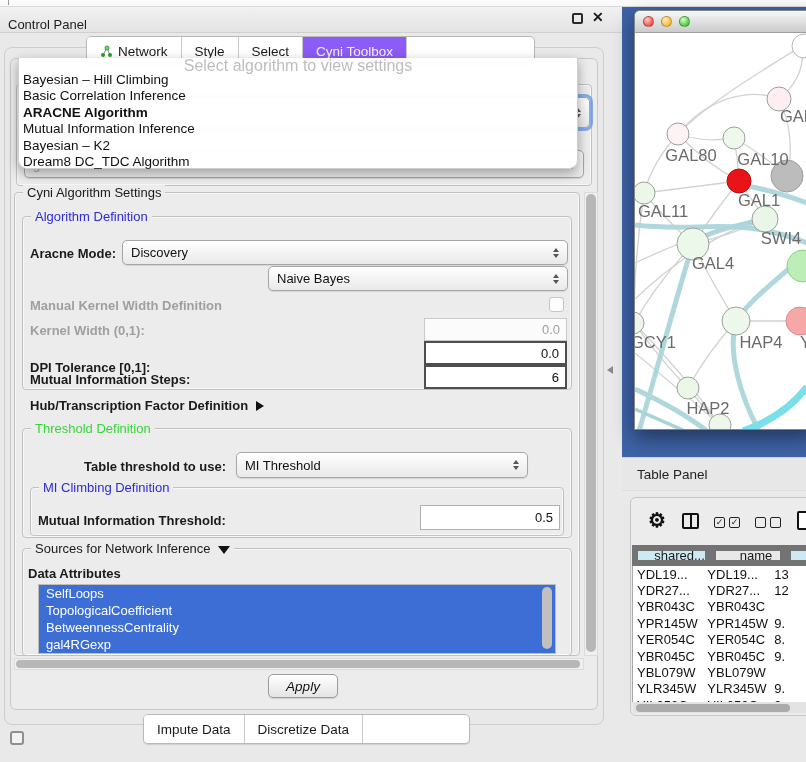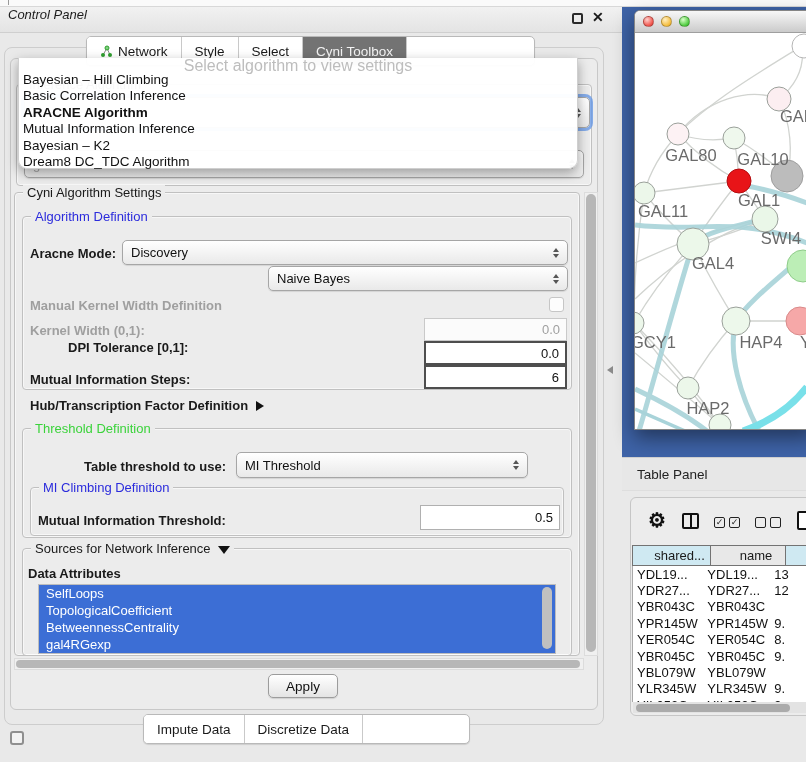--- a/index.html
+++ b/index.html
@@ -6,34 +6,34 @@
   html,body{width:806px;height:762px;}
   body{font-family:"Liberation Sans",sans-serif;background:#e9e9e9;overflow:hidden;}
   #root{position:relative;width:806px;height:762px;background:#e9e9e9;overflow:hidden;}
   .abs{position:absolute;}
 
   
   .top-strip{left:0;top:0;width:806px;height:7px;background:#fafafa;border-bottom:1px solid #d8d8d8;}
   .top-tick{left:8px;top:0;width:1px;height:5px;background:#9a9a9a;}
 
   
-  .cp-titlebar{left:0;top:7px;width:622px;height:26px;background:linear-gradient(#f1f1f1,#e4e4e4);border-bottom:1px solid #cfcfcf;display:flex;align-items:flex-start;font-style:italic;}
+  .cp-titlebar{left:0;top:7px;width:622px;height:26px;background:linear-gradient(#f1f1f1,#e4e4e4);border-bottom:1px solid #cfcfcf;display:flex;align-items:flex-end;}
   .cp-title{font-size:13px;color:#1c1c1c;padding-left:8px;}
   .float-icon{left:572px;top:13px;width:11px;height:11px;border:2px solid #2a2a2a;border-radius:2px;background:transparent;}
   .close-icon{left:592px;top:9px;font-size:14px;font-weight:bold;color:#1a1a1a;}
 
   
   .outer-wrap{left:4px;top:47px;width:600px;height:678px;border:1px solid #cdcdcd;border-radius:8px;background:#e9e9e9;}
   .content-panel{left:10px;top:58px;width:588px;height:652px;background:#ececec;border:1px solid #c8c8c8;border-radius:6px;}
 
   
   .tabbar{display:flex;height:30px;border:1px solid #b9b9b9;border-radius:5px;overflow:hidden;background:#fff;box-shadow:0 1px 1px rgba(0,0,0,.12);}
   .tab{display:flex;align-items:center;gap:5px;padding:0 13px;font-size:13.5px;color:#1a1a1a;background:#fff;border-right:1px solid #c9c9c9;white-space:nowrap;}
   .tab:last-child{border-right:none;margin-top:45px;}
-  .tab.sel{background:#737373;color:#f4f4f4;}
+  .tab.sel{background:#8b5cf6;color:#f4f4f4;}
 
   
   .groupbox{position:absolute;border:1px solid #c0c0c0;border-radius:4px;box-shadow:inset 0 0 0 1px rgba(255,255,255,.6);}
   .gtitle{position:absolute;top:-8px;left:8px;background:#ececec;padding:0 4px;font-size:13px;color:#1a1a1a;white-space:nowrap;}
   .t-blue{color:#2b2bdc;}
   .t-green{color:#3bd33b;}
 
   .lbl{position:absolute;font-size:13px;font-weight:bold;color:#1a1a1a;white-space:nowrap;}
   .lbl.dis{color:#9f9f9f;}
 
@@ -63,21 +63,21 @@
   .sc-track{position:absolute;background:#f0f0f0;border:1px solid #dcdcdc;}
   .sc-thumb{position:absolute;background:#b7b7b7;border-radius:5px;}
 
   
   .dd-overlay{left:18px;top:58px;width:560px;height:111px;background:rgba(255,255,255,.97);border:1px solid #cfcfcf;border-top:none;border-radius:0 0 9px 9px;box-shadow:0 4px 12px rgba(0,0,0,.35);z-index:40;}
   .dd-placeholder{height:12px;line-height:12px;margin-top:2px;text-align:center;font-size:16px;color:#bdbdbd;}
   .dd-item{height:16.4px;line-height:16.4px;padding-left:4px;font-size:13.5px;color:#111;white-space:nowrap;}
   .dd-item.hl{font-weight:bold;}
 
   
-  .apply-btn{left:268px;top:674px;width:70px;height:24px;background:linear-gradient(#ffffff,#e4e4e4);border:1px solid #9c9c9c;border-radius:5px;font-size:13.5px;color:#111;display:flex;align-items:center;justify-content:center;box-shadow:0 1px 1px rgba(0,0,0,.12);}
+  .apply-btn{left:268px;top:674px;width:70px;height:24px;background:linear-gradient(#ffffff,#e4e4e4);border:1px solid #9c9c9c;border-radius:5px;font-size:13.5px;color:#111;display:flex;align-items:center;justify-content:center;box-shadow:0 1px 1px rgba(0,0,0,.12);font-style:italic;}
 
   
   .corner-icon{left:10px;top:731px;width:14px;height:14px;border:2px solid #8f8f8f;border-radius:3px;background:#f2f2f2;}
 
   
   .divider-handle{left:607px;top:366px;width:0;height:0;border-top:4px solid transparent;border-bottom:4px solid transparent;border-right:6px solid #8a8a8a;}
 
   
   .desktop{left:622px;top:7px;width:184px;height:450px;background:#3e63a7;}
   .net-window{left:634px;top:10px;width:180px;height:420px;background:#fff;border:1px solid #858585;border-radius:6px 0 0 0;box-shadow:0 8px 20px rgba(0,0,0,.45);overflow:hidden;}
@@ -93,21 +93,21 @@
   .tp-bar{left:622px;top:457px;width:184px;height:34px;background:#e7e7e7;border-top:1px solid #cfcfcf;border-bottom:1px solid #dedede;display:flex;align-items:center;}
   .tp-title{font-size:13.5px;color:#222;padding-left:15px;}
   .table-container{left:630px;top:497px;width:200px;height:219px;background:#ececec;border:1px solid #c6c6c6;border-radius:6px;}
   .gear{font-size:20px;font-weight:bold;color:#111;line-height:1;}
   .cols-icon{width:17px;height:16px;border:2px solid #111;border-radius:2px;position:relative;}
   .cols-icon:before{content:"";position:absolute;left:50%;top:0;width:2px;height:100%;background:#111;margin-left:-1px;}
   .cb-pair{display:flex;gap:4px;}
   .cb{width:11px;height:11px;border:1.5px solid #222;border-radius:2px;font-size:9px;line-height:9px;text-align:center;color:#222;}
   .doc-icon{width:16px;height:19px;border:2px solid #111;border-radius:2px;background:#fff;}
 
-  .th{position:absolute;top:545px;height:21px;display:flex;align-items:center;justify-content:center;font-size:13px;color:#1a1a1a;border:1px solid #737373;padding-left:16px;}
+  .th{position:absolute;top:545px;height:21px;display:flex;align-items:center;justify-content:center;font-size:13px;color:#1a1a1a;border:6px solid #737373;padding-left:16px;}
   .tbody{position:absolute;left:632px;top:566px;width:174px;height:136px;background:#fff;border-left:1px solid #a9a9a9;overflow:hidden;}
   .trow{display:flex;height:16.4px;align-items:center;font-size:13px;color:#111;white-space:nowrap;}
   .tc1{width:79px;padding-left:4px;overflow:hidden;}
   .tc2{width:75px;padding-left:4px;overflow:hidden;}
   .tc3{width:40px;padding-left:4px;overflow:hidden;}
 </style>
 </head>
 <body>
 
 <div id="root">
@@ -188,21 +188,21 @@
         <i class="tri-up"></i>
         <i class="tri-dn"></i>
       </span>
   </div>
   <span class="lbl dis" style="left:30px;top:298px;">Manual Kernel Width Definition</span>
   <div class="checkbox" style="left:549px;top:297px;"></div>
   <span class="lbl dis" style="left:30px;top:323px;">Kernel Width (0,1):</span>
   <div class="tfield dis" style="left:424px;top:318px;width:143px;height:23px;">
       <span>0.0</span>
     </div>
-  <span class="lbl" style="left:30px;top:340px;margin-left:38px;">DPI Tolerance [0,1]:</span>
+  <span class="lbl" style="left:30px;top:360px;">DPI Tolerance [0,1]:</span>
   <div class="tfield dark" style="left:424px;top:341px;width:143px;height:24px;">
       <span>0.0</span>
     </div>
   <span class="lbl" style="left:30px;top:372px;">Mutual Information Steps:</span>
   <div class="tfield dark" style="left:424px;top:365px;width:143px;height:24px;">
       <span>6</span>
     </div>
 
   <div class="abs" style="left:30px;top:398px;display:flex;align-items:center;">
     <span class="lbl" style="position:static;">Hub/Transcription Factor Definition</span>

